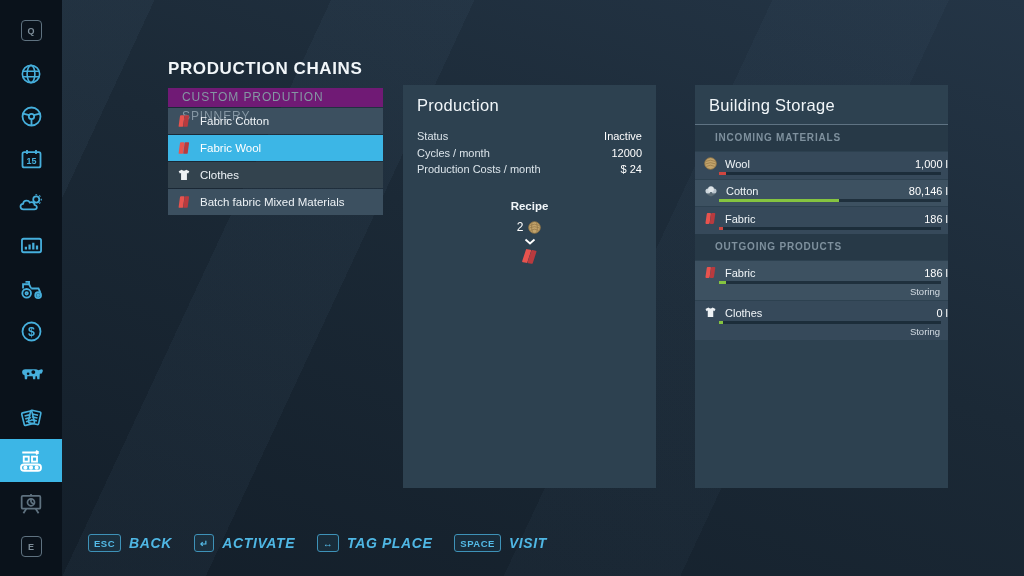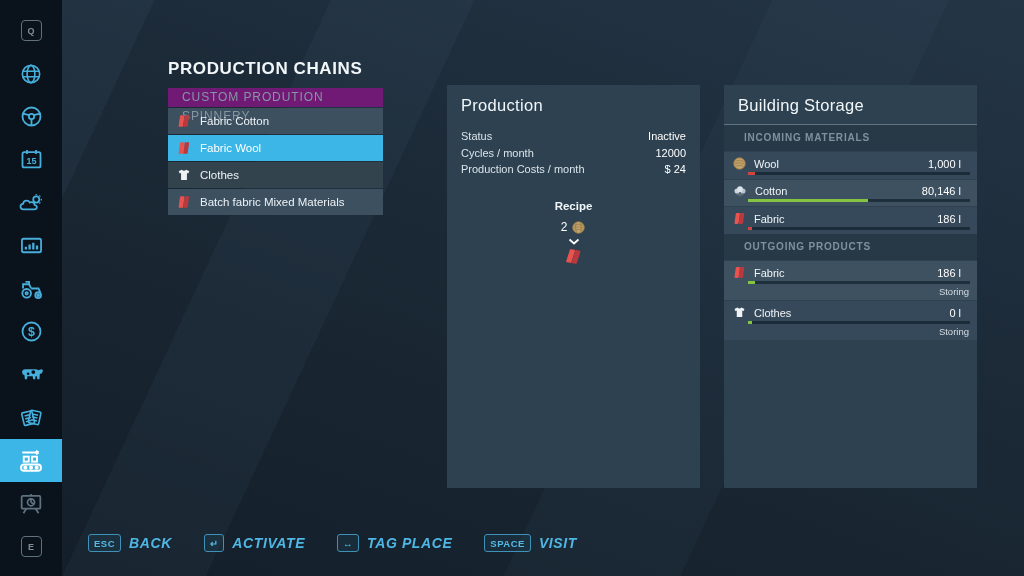--- a/index.html
+++ b/index.html
@@ -28,53 +28,53 @@
   .group-header { height:19px; background:#701a75; color:#8496a3; font-size:12px; font-weight:normal;
                   letter-spacing:0.9px; line-height:19px; padding-left:14px; }
   .chain-row { height:26px; margin-top:1px; display:flex; align-items:center; padding-left:8px; gap:8px;
                font-size:11.5px; color:#edf2f6; }
   .chain-row.alt-a { background:#3c5060; }
   .chain-row.alt-b { background:#33434e; }
   .chain-row.selected { background:#3cb6e6; color:#ffffff; }
   .mini-icon { width:16px; height:16px; flex:0 0 16px; }
 
   
-  .panel { position:absolute; top:85px; height:403px; width:253px; background:#2d4150;margin-left:44px; }
+  .panel { position:absolute; top:85px; height:403px; width:253px; background:#2d4150; }
   .panel-title { font-size:16.5px; color:#f1f6f9; padding:11px 14px 9px 14px; letter-spacing:0.3px; }
 
   
   #production-panel { left:403px; }
   .prod-rows { padding:4px 14px 0 14px; }
   .prod-row { display:flex; justify-content:space-between; font-size:11px; line-height:16.5px; }
   .prod-row .lbl { color:#dbe4ea; }
   .prod-row .val { color:#ffffff; }
   .recipe-heading { padding:22px 14px 0 14px; font-size:11.5px; font-weight:bold; color:#f1f6f9;text-align:center; }
   .recipe-flow { display:flex; flex-direction:column; align-items:center; margin-top:8px; }
   .recipe-in { display:flex; align-items:center; gap:4px; font-size:12px; color:#ffffff; }
   .recipe-chevron { margin-top:3px; }
   .recipe-out { margin-top:2px; }
 
   
-  #storage-panel { left:680px; }
+  #storage-panel { left:695px; }
   #storage-panel .panel-title { border-bottom:1px solid rgba(190,210,225,0.35); }
   .section-header { height:26px; background:#273947; color:#7f919e; font-size:10px; font-weight:bold;
                     letter-spacing:0.8px; line-height:26px; padding-left:20px; }
-  .store-row { position:relative; padding:4px 16px 8px 8px; display:flex; align-items:center; gap:7px; margin-top:1px; }
+  .store-row { position:relative; padding:4px 0 8px 8px; display:flex; align-items:center; gap:7px; margin-top:1px; }
   .store-row.alt-a { background:#36495a; }
   .store-row.alt-b { background:#3d5161; }
   .store-row .lbl { font-size:11px; color:#f0f5f8; flex:1; }
   .store-row .val { font-size:11px; color:#ffffff; }
   .bar { position:absolute; left:24px; right:7px; bottom:4px; height:3px; background:rgba(8,22,32,0.55); }
   .bar-fill { height:3px; width:0; }
   .store-row.tall { padding-bottom:20px; }
   .store-row.tall .bar { bottom:16px; }
   .storing { position:absolute; right:8px; bottom:3px; font-size:9.5px; color:#d4dde4; }
 
   
-  .hotkey-bar { position:absolute; left:88px; top:534px; display:flex; align-items:center; gap:10px; color:#4fb7e4; }
+  .hotkey-bar { position:absolute; left:88px; top:534px; display:flex; align-items:center; color:#4fb7e4; }
   .hk-group { display:flex; align-items:center; gap:8px; margin-right:22px; }
   .hk-key { min-width:20px; height:18px; padding:0 5px; border:1px solid #3e92b8; border-radius:3px;
             background:rgba(46,120,158,0.12); font-size:9.5px; font-weight:bold; letter-spacing:0.5px;
             display:flex; align-items:center; justify-content:center; color:#54bbe7; }
   .hk-label { font-size:14px; font-weight:bold; letter-spacing:0.6px;font-style:italic; }
 </style>
 </head>
 <body>
 
 <div class="sidebar">

